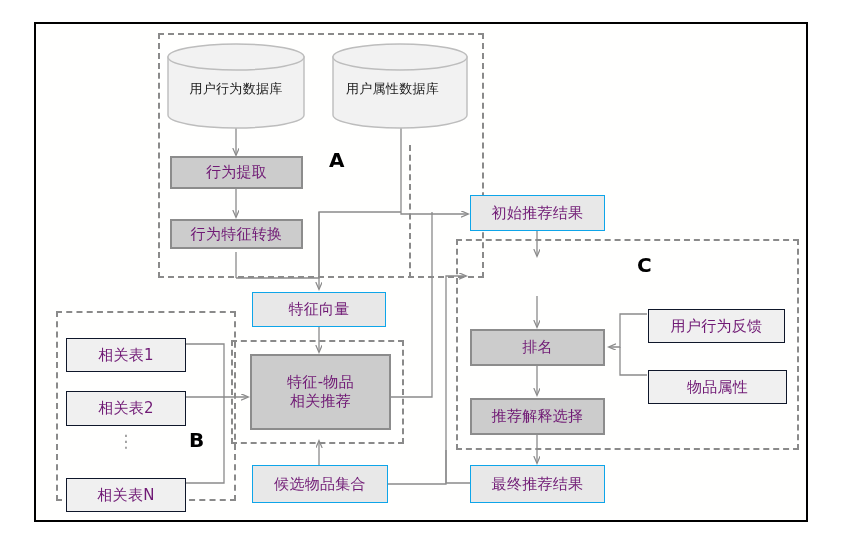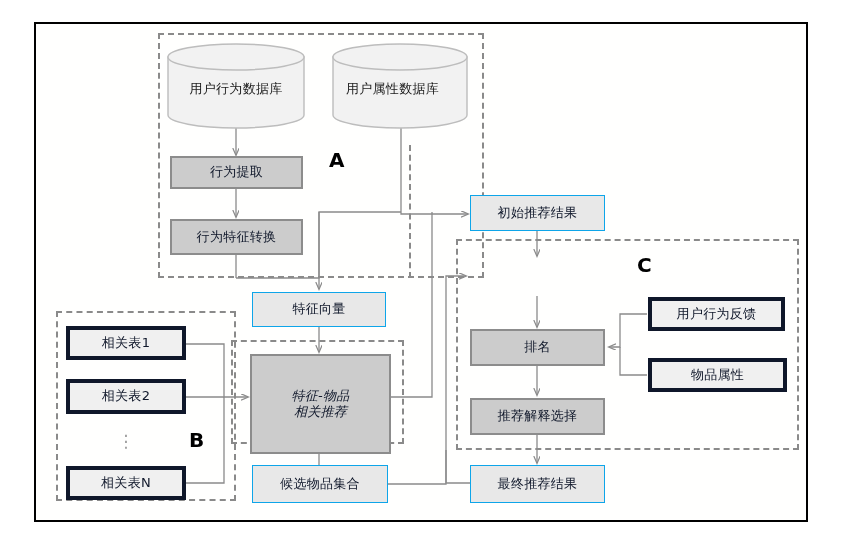--- a/index.html
+++ b/index.html
@@ -32,36 +32,37 @@
     height: 542px;
     pointer-events: none;
   }
   .node {
     position: absolute;
     box-sizing: border-box;
     display: flex;
     align-items: center;
     justify-content: center;
     text-align: center;
-    color: #0f172a;
-    font-size: 13px;
+    color: #701a75;
+    font-size: 15px;
     line-height: 1.25;
     letter-spacing: 0.3px;
   }
   .box-light {
     background: #e8e8e8;
     border: 1px solid #0ea5e9;
   }
   .box-dark {
     background: #cccccc;
     border: 2px solid #8c8c8c;
   }
   .box-table {
     background: #f0f0f0;
-    border: 4px solid #0f172a;
+    border: 1px solid #0f172a;
+    margin-top: 12px;
   }
   .cyl-label {
     position: absolute;
     display: flex;
     align-items: center;
     justify-content: center;
     font-size: 13px;
     color: #1a1a1a;
     letter-spacing: 0.3px;
   }
@@ -157,25 +158,25 @@
   <div class="cyl-label" style="left:168px; top:72px; width:136px; height:34px;">用户行为数据库</div>
 
   <div class="cyl-label" style="left:333px; top:72px; width:119px; height:34px;">用户属性数据库</div>
 
   <div class="group-label" style="left:329px; top:148px;">A</div>
   <div class="group-label" style="left:189px; top:428px;">B</div>
   <div class="group-label" style="left:637px; top:253px;">C</div>
 
   <div class="node box-dark" style="left:170px; top:156px; width:133px; height:33px;">行为提取</div>
 
-  <div class="node box-dark" style="left:170px; top:219px; width:133px; height:36px;">行为特征转换</div>
+  <div class="node box-dark" style="left:170px; top:219px; width:133px; height:30px;">行为特征转换</div>
 
   <div class="node box-light" style="left:252px; top:292px; width:134px; height:35px;">特征向量</div>
 
-  <div class="node box-dark" style="left:250px; top:354px; width:141px; height:100px; flex-direction:column;font-style:italic;">
+  <div class="node box-dark" style="left:250px; top:354px; width:141px; height:76px; flex-direction:column;">
     <span>特征-物品</span>
     <span>相关推荐</span>
   </div>
 
   <div class="node box-light" style="left:252px; top:465px; width:136px; height:38px;">候选物品集合</div>
 
   <div class="node box-light" style="left:470px; top:195px; width:135px; height:36px;">初始推荐结果</div>
 
 
   <div class="node box-dark" style="left:470px; top:329px; width:135px; height:37px;">排名</div>

